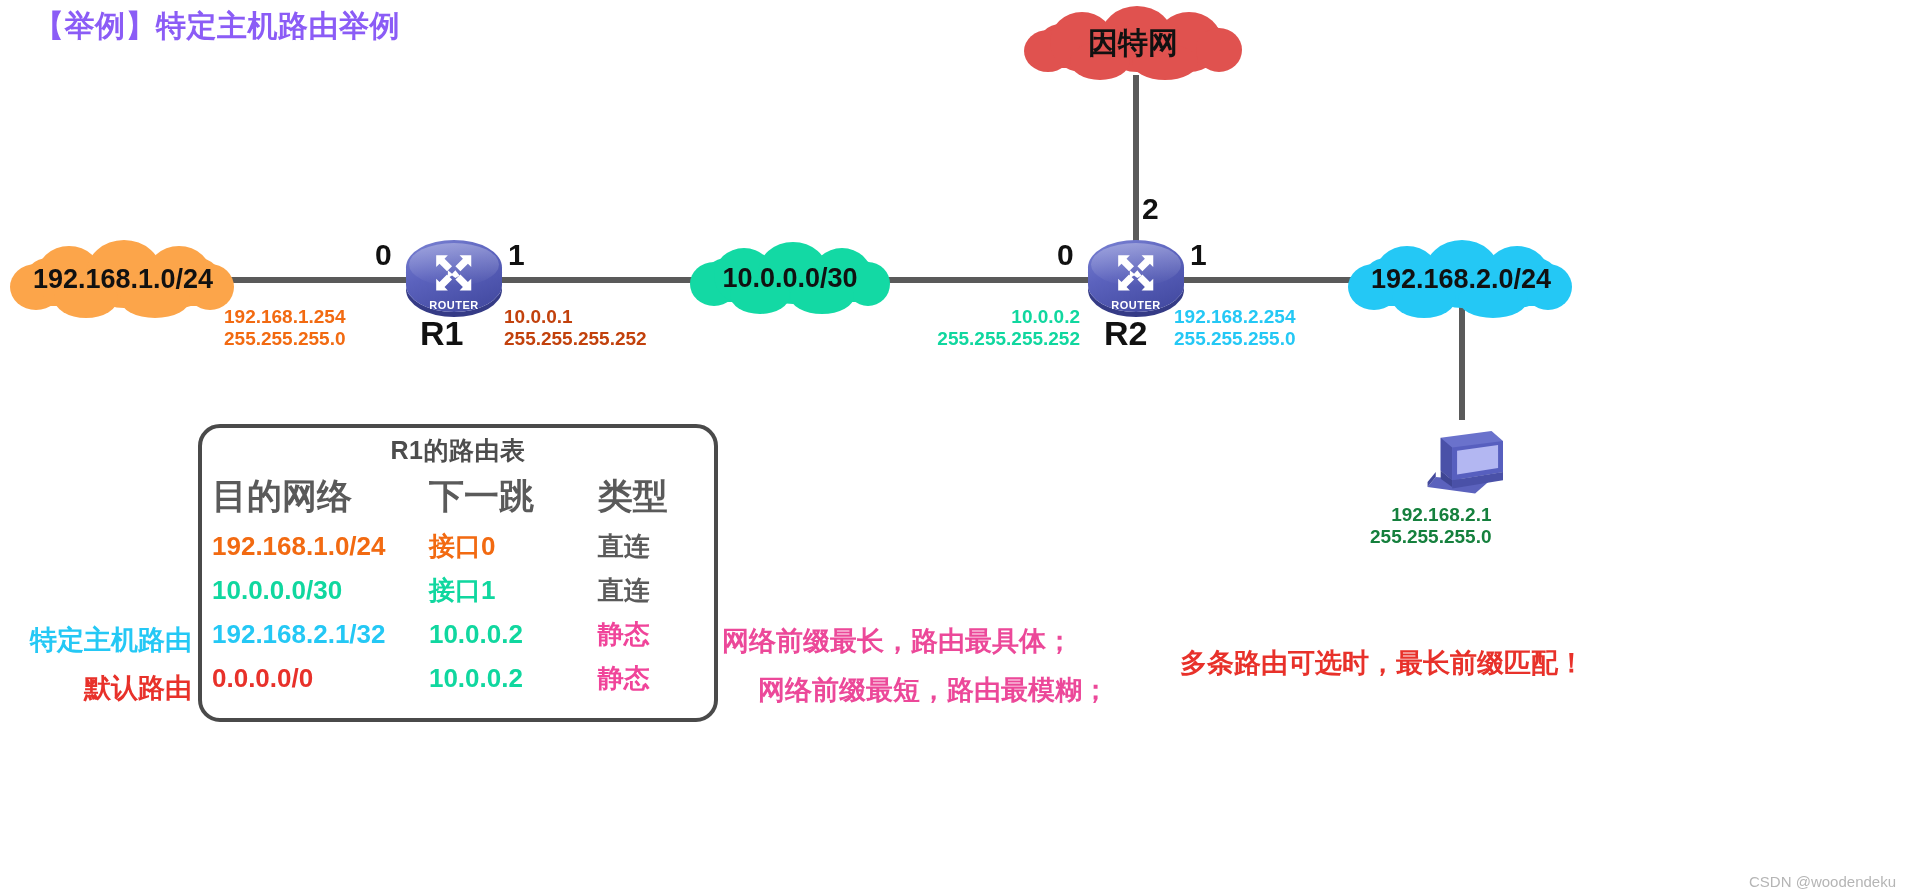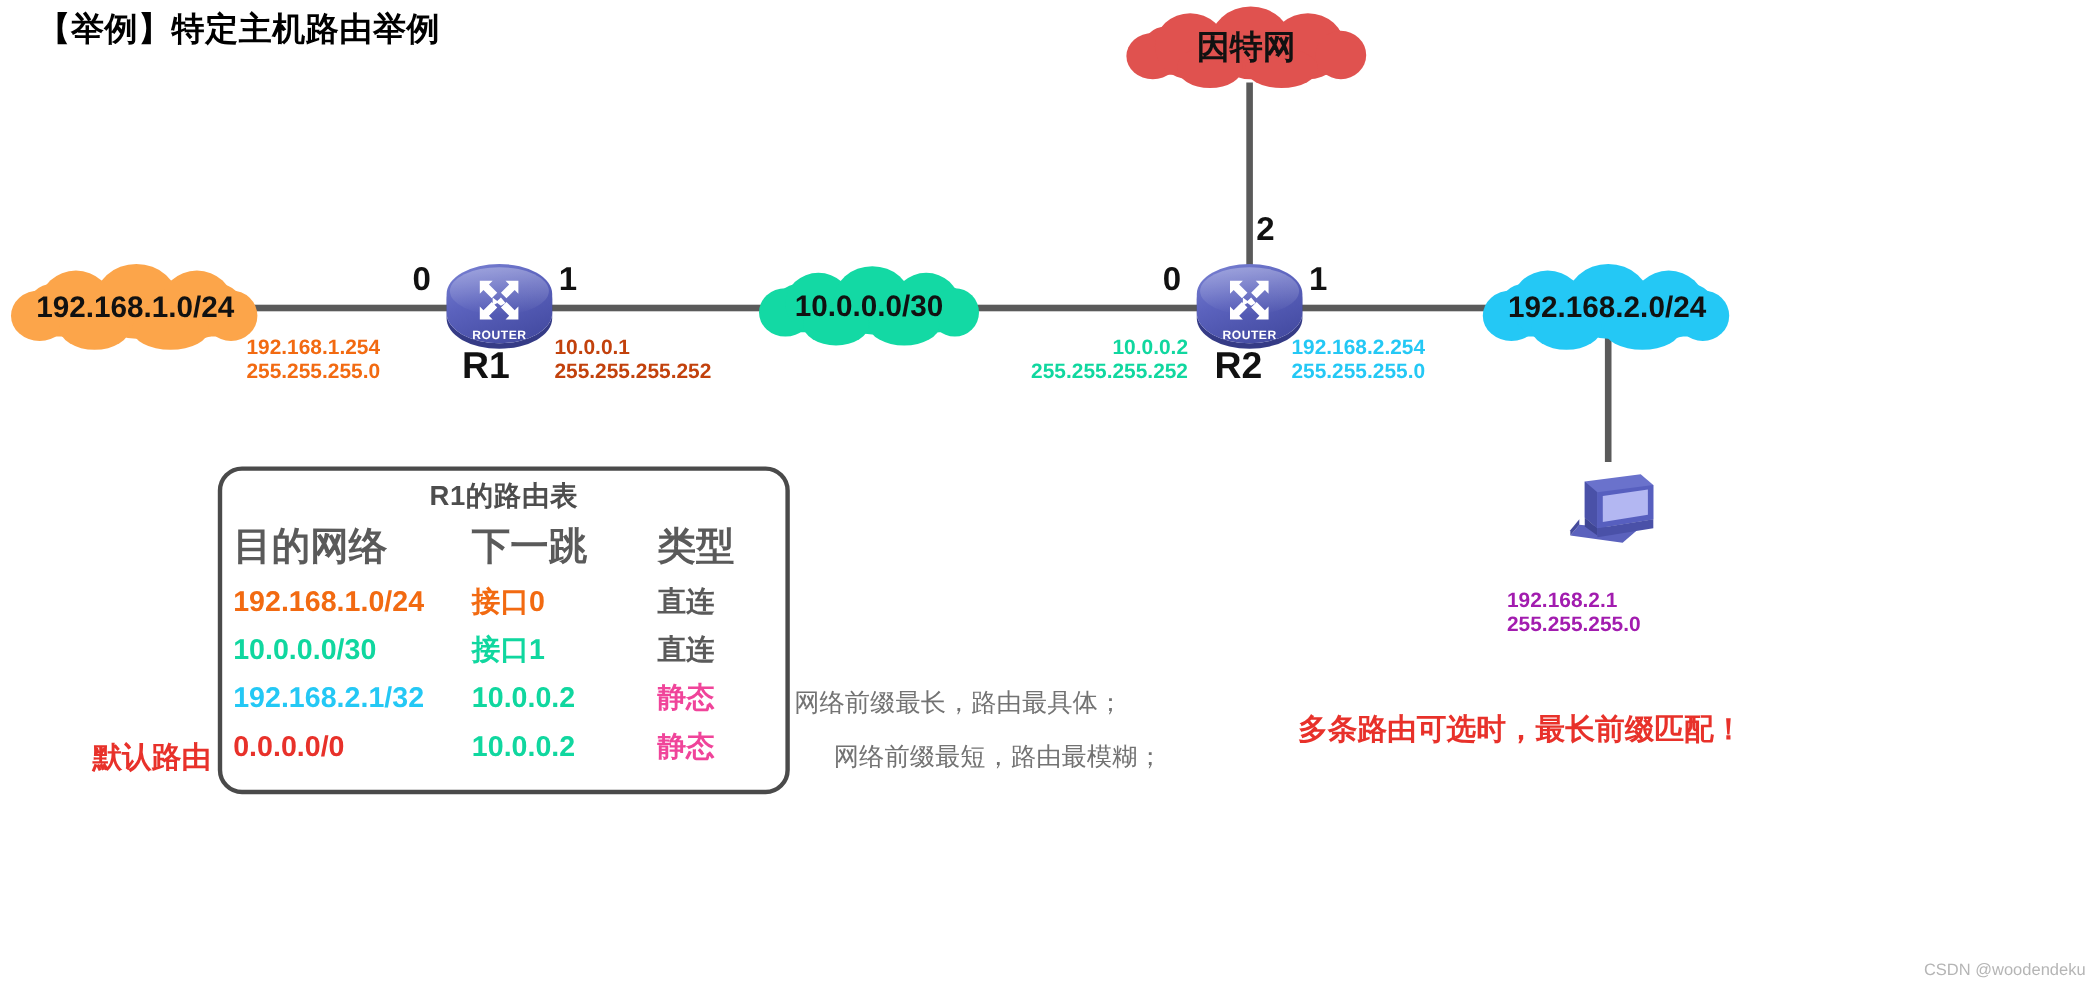--- a/index.html
+++ b/index.html
@@ -9,21 +9,21 @@
     font-family:"Liberation Sans","DejaVu Sans",sans-serif;
     position:relative;
     overflow:hidden;
   }
   .stage{position:absolute;inset:0;}
   .abs{position:absolute;}
 
   
   #page-title{
     left:34px;top:6px;
-    font-size:30px;font-weight:700;color:#000000;
+    font-size:30px;font-weight:700;color:#8b5cf6;
     letter-spacing:0.5px;white-space:nowrap;text-align:center;
   }
 
   
   .wire{background:#5a5a5a;position:absolute;}
   .wire.h{height:6px;}
   .wire.v{width:6px;}
 
   
   .cloud{
@@ -85,21 +85,21 @@
   .rt-head .c2{padding-left:10px;}
   .rt-head .c3{padding-left:14px;}
   .rt-body .rt-row{margin-top:9px;}
   .rt-body .c2{padding-left:10px;}
   .rt-body .c3{padding-left:14px;color:#5a5a5a;}
 
   
   .row-tag{position:absolute;font-size:27px;font-weight:700;white-space:nowrap;z-index:5;text-align:right;}
 
   
-  .note{position:absolute;font-size:23px;font-weight:400;color:#737373;white-space:nowrap;z-index:5;}
+  .note{position:absolute;font-size:27px;font-weight:700;color:#ec4899;white-space:nowrap;z-index:5;}
   .note-big{position:absolute;font-size:27px;font-weight:700;color:#e8312a;white-space:nowrap;z-index:5;}
 
   #watermark{
     position:absolute;right:10px;bottom:6px;
     font-size:15px;color:#b5b5b5;font-weight:400;white-space:nowrap;
   }
 </style>
 </head>
 <body>
 
@@ -224,21 +224,21 @@
       <polygon points="28,72 18,84 76,92 92,78" fill="#5b62bd"></polygon>
       <polygon points="28,72 28,66 18,78 18,84" fill="#444a9c"></polygon>
       <polygon points="34,24 96,16 110,28 110,66 48,76 34,64" fill="#6a72cc"></polygon>
       <polygon points="34,24 34,64 48,76 48,36" fill="#4a51a8"></polygon>
       <polygon points="48,36 48,76 110,66 110,28" fill="#575fbf"></polygon>
       <polygon points="54,40 104,33 104,61 54,69" fill="#b3b7f2"></polygon>
       <polygon points="34,64 48,76 48,84 34,74" fill="#3f4694"></polygon>
       <polygon points="48,76 110,66 110,76 48,86" fill="#4a51a8"></polygon>
     </svg>
   </div>
-  <div class="iptxt abs" style="left:1370px;top:536px;color:#a21caf;">
+  <div class="iptxt abs" style="left:1370px;top:504px;color:#15803d;text-align:right;">
     <div>192.168.2.1</div>
     <div>255.255.255.0</div>
   </div>
 
   <div id="route-table">
     <div class="tbl-title">R1的路由表</div>
 
     <div class="rt-row rt-head">
       <div class="c1">目的网络</div>
       <div class="c2">下一跳</div>
@@ -262,20 +262,21 @@
         <div class="c3" style="color: rgb(240, 68, 154);">静态</div>
       </div>
       <div class="rt-row">
         <div class="c1" style="color: rgb(232, 49, 42);">0.0.0.0/0</div>
         <div class="c2" style="color: rgb(16, 215, 159);">10.0.0.2</div>
         <div class="c3" style="color: rgb(240, 68, 154);">静态</div>
       </div>
     </div>
   </div>
 
+  <div class="row-tag" style="left: 0px; top: 622px; width: 192px; color: rgb(36, 200, 245);">特定主机路由</div>
   <div class="row-tag" style="left: 0px; top: 670px; width: 192px; color: rgb(232, 49, 42);">默认路由</div>
 
   <div class="note" style="left:722px;top:623px;">网络前缀最长，路由最具体；</div>
   <div class="note" style="left:758px;top:672px;">网络前缀最短，路由最模糊；</div>
   <div class="note-big" style="left:1180px;top:645px;">多条路由可选时，最长前缀匹配！</div>
 
   <div id="watermark">CSDN @woodendeku</div>
 
 </div>
 

